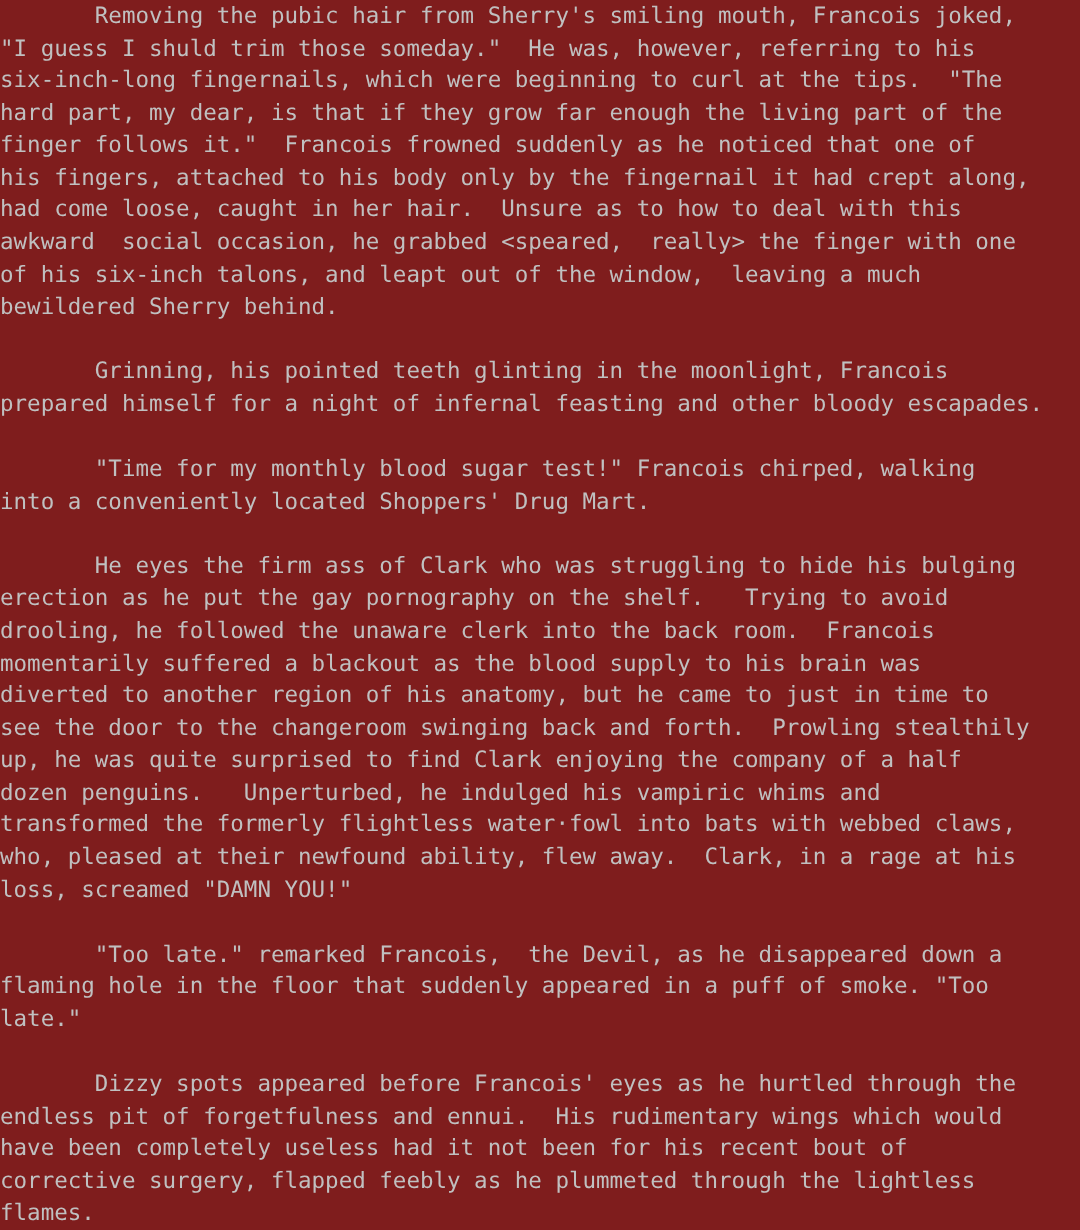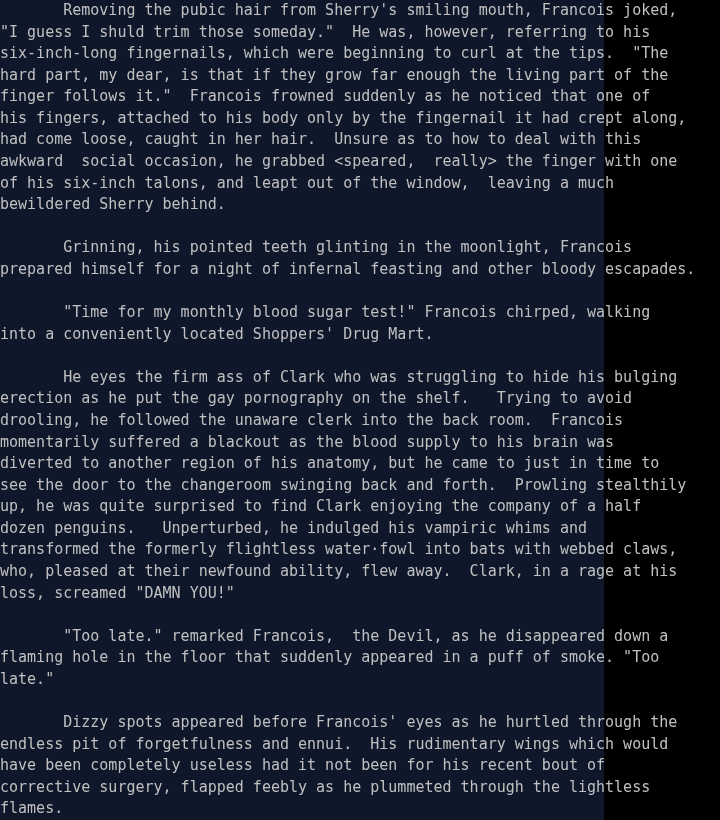--- a/index.html
+++ b/index.html
@@ -7,23 +7,23 @@
     padding: 0;
   }
   body {
     width: 720px;
     height: 820px;
     background: #000000;
     overflow: hidden;
   }
   .screen {
     position: relative;
-    width: 604px;
+    width: 720px;
     height: 820px;
-    background: #0f172a;
+    background: #7f1d1d;
   }
   .terminal-text {
     margin: 0;
     padding: 0;
     font-family: "DejaVu Sans Mono", "Liberation Mono", monospace;
     font-size: 15px;
     line-height: 21.58px;
     white-space: pre;
     color: #c0c0c0;
     -webkit-font-smoothing: none;

